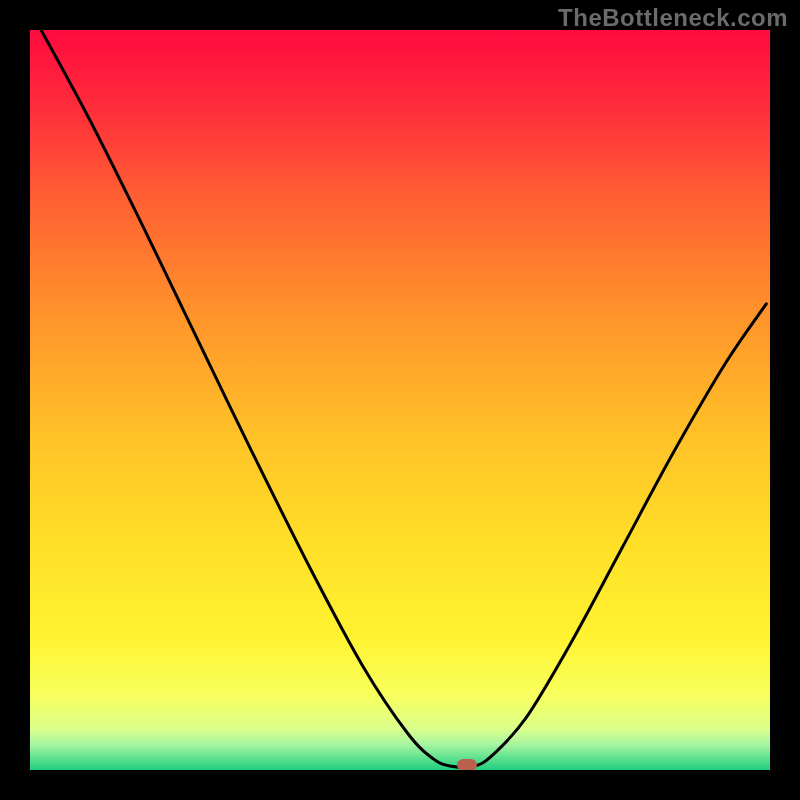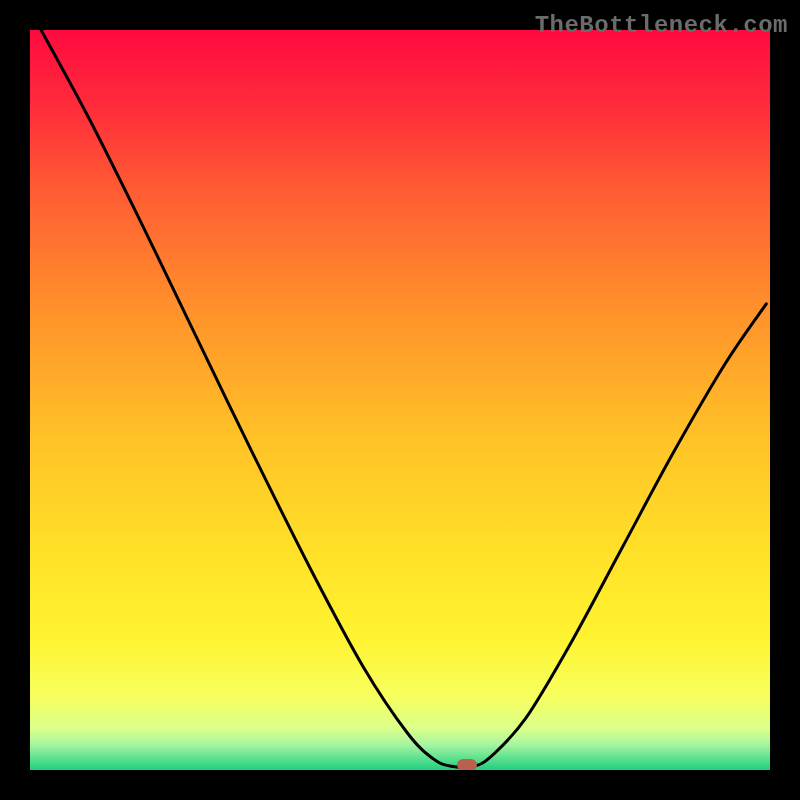--- a/index.html
+++ b/index.html
@@ -13,27 +13,26 @@
   .container {
     position: relative;
     width: 800px;
     height: 800px;
     background: #000;
   }
   .watermark {
     position: absolute;
     top: 4px;
     right: 12px;
-    font-family: Liberation Mono, monospace;
+    font-family: Liberation Sans, sans-serif;
     font-size: 24px;
     font-weight: bold;
     color: #6b6b6b;
     letter-spacing: 0.5px;
     z-index: 3;
-    margin-top: 8px;
   }
   .plot-area {
     position: absolute;
     left: 30px;
     top: 30px;
     width: 740px;
     height: 740px;
     overflow: hidden;
   }
   .gradient {

